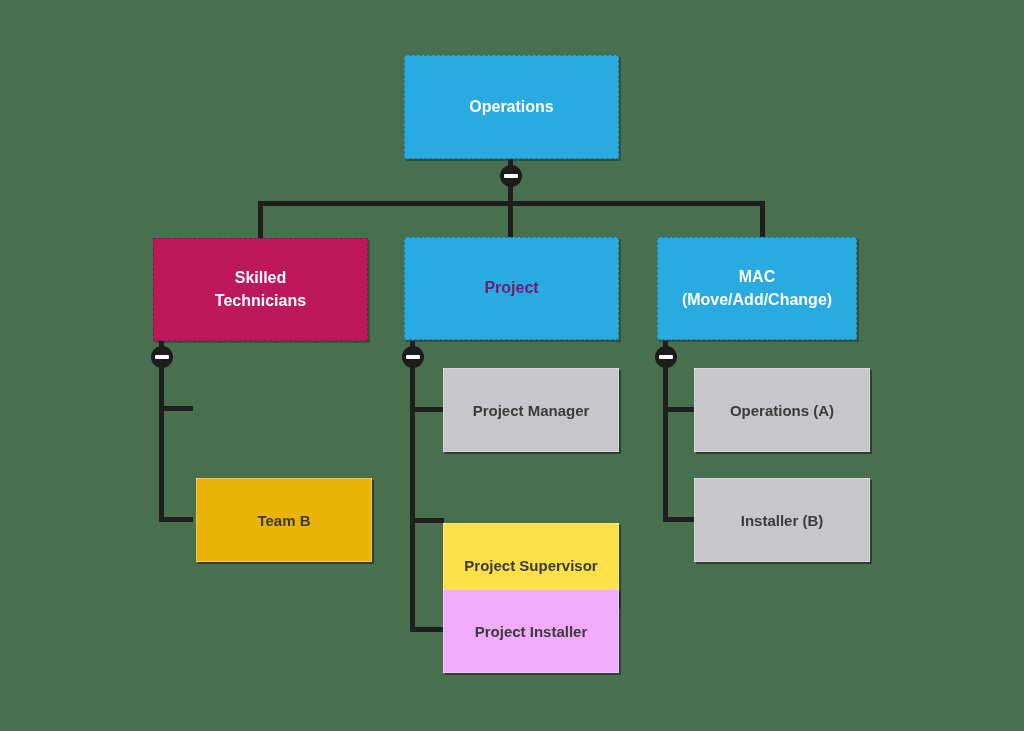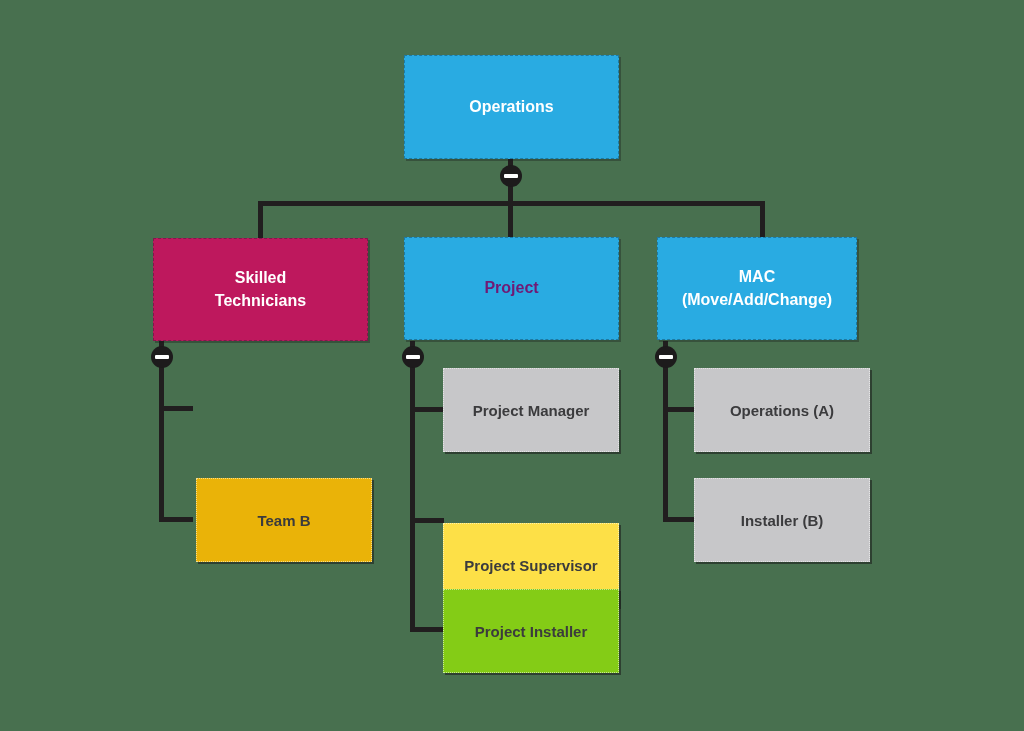--- a/index.html
+++ b/index.html
@@ -132,21 +132,21 @@
   <div class="node node-gray" style="left: 196px; top: 478px; background: #eab308; color: rgb(59, 59, 61);">
     <span class="label">Team B</span>
   </div>
 
   <div class="node node-gray" style="left: 443px; top: 368px; background: rgb(199, 199, 201); color: rgb(59, 59, 61);">
     <span class="label">Project Manager</span>
   </div>
   <div class="node node-gray" style="left: 443px; top: 479px; background: #fde047; color: rgb(59, 59, 61); margin-top: 44px;">
     <span class="label">Project Supervisor</span>
   </div>
-  <div class="node node-gray" style="left: 443px; top: 589px; background: #84cc16; color: rgb(59, 59, 61);">
+  <div class="node node-gray" style="left: 443px; top: 589px; background: #f0abfc; color: rgb(59, 59, 61);">
     <span class="label">Project Installer</span>
   </div>
 
   <div class="node node-gray" style="left: 694px; top: 368px; background: rgb(199, 199, 201); color: rgb(59, 59, 61);">
     <span class="label">Operations (A)</span>
   </div>
   <div class="node node-gray" style="left: 694px; top: 478px; background: rgb(199, 199, 201); color: rgb(59, 59, 61);">
     <span class="label">Installer (B)</span>
   </div>
 

